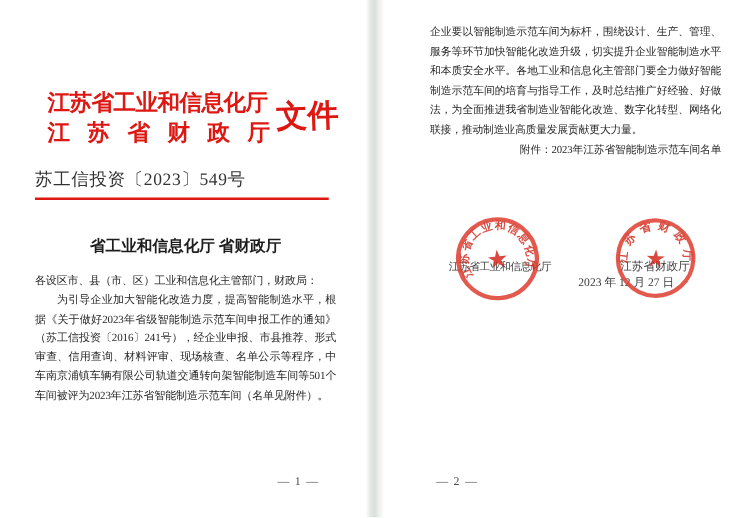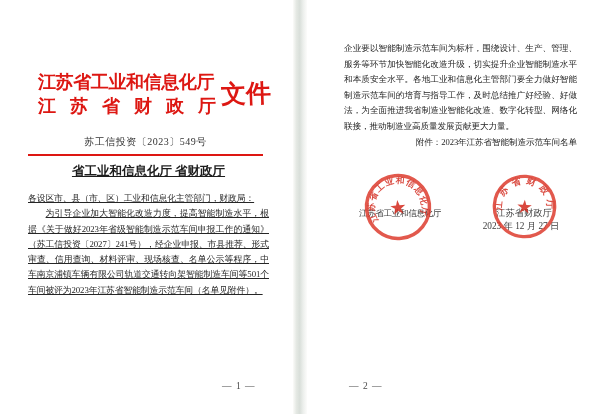--- a/index.html
+++ b/index.html
@@ -37,59 +37,58 @@
   .dept-line2{
     color:var(--header-red);font-weight:bold;font-size:18px;line-height:24px;
     width:178px;
   }
   .char-spread{display:flex;justify-content:space-between;}
   .doc-type{
     color:var(--header-red);font-weight:bold;font-size:25px;line-height:26px;
     white-space:nowrap;transform:rotate(-2deg);
   }
   .doc-number{
-    width:235px;margin:17px 0 0 28px;text-align:center;
-    font-size:10px;color:#333;letter-spacing:0.5px;
+    width:235px;margin:17px 0 0 28px;
+    font-size:14px;color:#333;letter-spacing:0.5px;
   }
   .red-rule{
     width:235px;height:2px;margin:5px 0 0 28px;
     background:var(--header-red);
   }
   .title{
-    margin-top:6px;text-align:center;font-weight:bold;
+    margin-top:28px;text-align:center;font-weight:bold;
     font-size:12.5px;line-height:18px;color:#1d1d1d;
     padding:0 24px 0 28px;
-    text-decoration:underline;
   }
   .body-text{
     margin:11px 24px 12px 28px;
     font-size:8.8px;line-height:15.3px;letter-spacing:-0.1px;
-    text-align:justify;color:var(--body-text);text-decoration:underline;
+    text-align:justify;color:var(--body-text);
   }
   .body-text p{margin:0;}
   .body-text p.para{text-indent:2em;}
 
   
   .p2-body{
-    margin:41px 23px 0 37px;
+    margin:18px 23px 0 37px;
     font-size:8.6px;line-height:15.6px;letter-spacing:-0.1px;
     text-align:justify;color:var(--body-text);
   }
   .p2-body p{margin:0;}
   .attachment{
     margin-top:16px;text-indent:2em;text-align:right;
   }
 
   
   .org,.sig-date{
     position:absolute;text-align:center;color:#3c3c3c;white-space:nowrap;
   }
   .org1{left:50px;top:208px;width:86px;font-size:8.6px;letter-spacing:-0.4px;}
   .org2{left:177px;top:207px;width:80px;font-size:9.3px;}
-  .sig-date{left:168px;top:220px;width:92px;font-size:9.3px;}
+  .sig-date{left:148px;top:220px;width:92px;font-size:9.3px;}
   .seal{position:absolute;opacity:0.84;}
   .seal1{left:56px;top:172px;width:70px;height:70px;transform:rotate(-6deg);}
   .seal2{left:184px;top:173px;width:67px;height:67px;transform:rotate(3deg);}
 
   
   .pageno{
     position:absolute;top:381px;font-size:9.5px;color:#4a4a4a;
     letter-spacing:1px;white-space:nowrap;
   }
   .pageno-1{left:222px;}
@@ -120,21 +119,21 @@
     <div class="doc-number">苏工信投资〔2023〕549号</div>
 
     <div class="red-rule"></div>
 
     <div class="title">
       <div>省工业和信息化厅 省财政厅</div>
     </div>
 
     <div class="body-text">
       <p class="salutation">各设区市、县（市、区）工业和信息化主管部门，财政局：</p>
-      <p class="para">为引导企业加大智能化改造力度，提高智能制造水平，根据《关于做好2023年省级智能制造示范车间申报工作的通知》（苏工信投资〔2027〕241号），经企业申报、市县推荐、形式审查、信用查询、材料评审、现场核查、名单公示等程序，中车南京浦镇车辆有限公司轨道交通转向架智能制造车间等501个车间被评为2023年江苏省智能制造示范车间（名单见附件）。</p>
+      <p class="para">为引导企业加大智能化改造力度，提高智能制造水平，根据《关于做好2023年省级智能制造示范车间申报工作的通知》（苏工信投资〔2016〕241号），经企业申报、市县推荐、形式审查、信用查询、材料评审、现场核查、名单公示等程序，中车南京浦镇车辆有限公司轨道交通转向架智能制造车间等501个车间被评为2023年江苏省智能制造示范车间（名单见附件）。</p>
     </div>
 
     <div class="pageno pageno-1">— 1 —</div>
   </div>
 
   <div class="gutter"></div>
 
   <div class="page page-right">
 
     <div class="p2-body">

